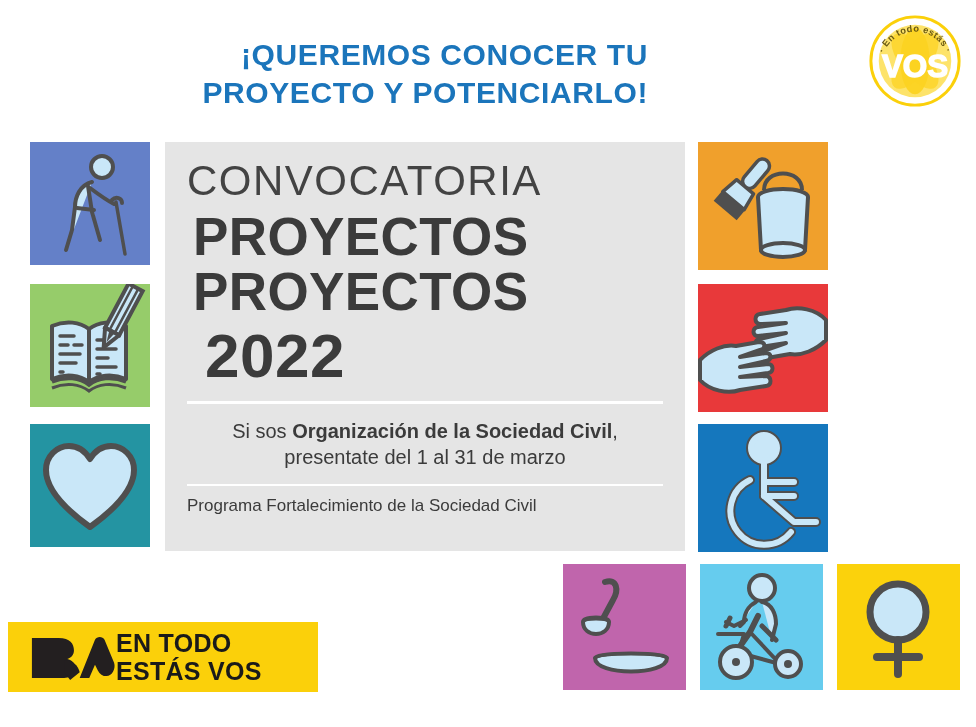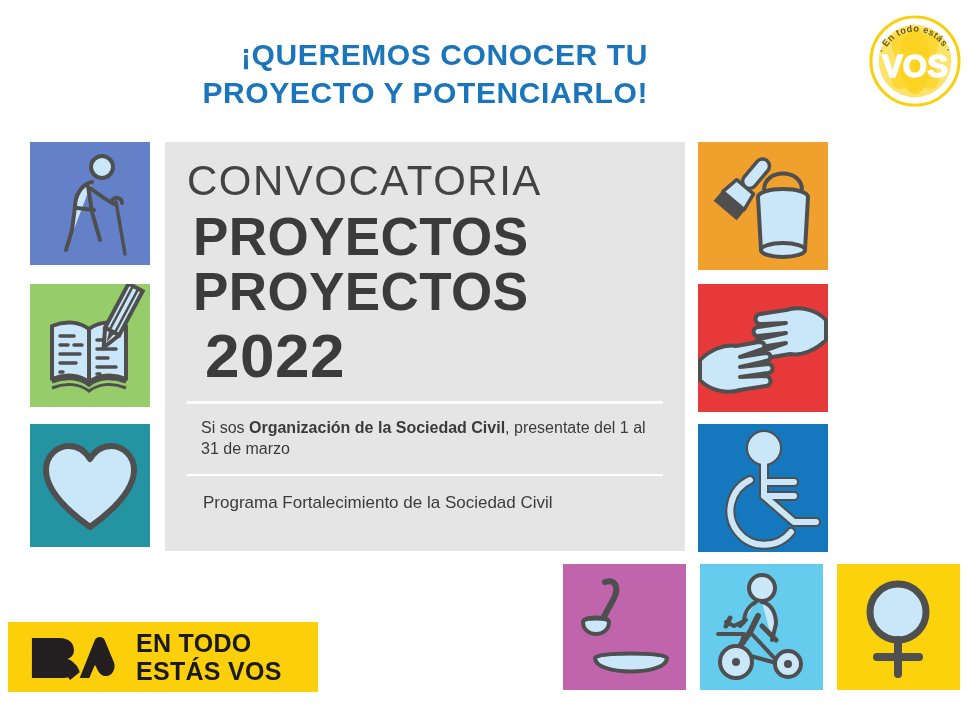--- a/index.html
+++ b/index.html
@@ -81,31 +81,32 @@
     margin: 6px 0 0 18px;
   }
   .rule {
     height: 3px;
     background: #ffffff;
     margin: 14px 0 10px 0;
   }
   .rule.thin { height: 2px; margin: 9px 0 9px 0; }
   .panel-sub {
     color: #3b3b3b;
-    font-size: 16px;
+    font-size: 20px;
     line-height: 1.3;
     font-weight: normal;
     margin: 14px;
+    text-align: center;
   }
   .panel-sub b { font-weight: bold; }
   .panel-foot {
     color: #3b3b3b;
     font-size: 17px;
     line-height: 1.25;
-    margin: 16px;
+    margin: 0;
   }
 
   
   .tile {
     position: absolute;
     overflow: hidden;
   }
   .tile svg { display: block; width: 100%; height: 100%; }
 
   .t-left  { left: 30px;  width: 120px; height: 123px; }
@@ -128,21 +129,20 @@
     align-items: center;
   }
   .ba-mark {
     width: 86px;
     height: 46px;
     margin-left: 22px;
     flex: none;
   }
   .ba-mark svg { display: block; }
   .ba-text {
-    margin-left: 20px;
     color: #1a1a1a;
     font-weight: bold;
     font-size: 25px;
     line-height: 1.12;
     letter-spacing: 0.3px;
     text-transform: uppercase;
   }
   .ba-text span { display: block; }
 </style>
 </head>

